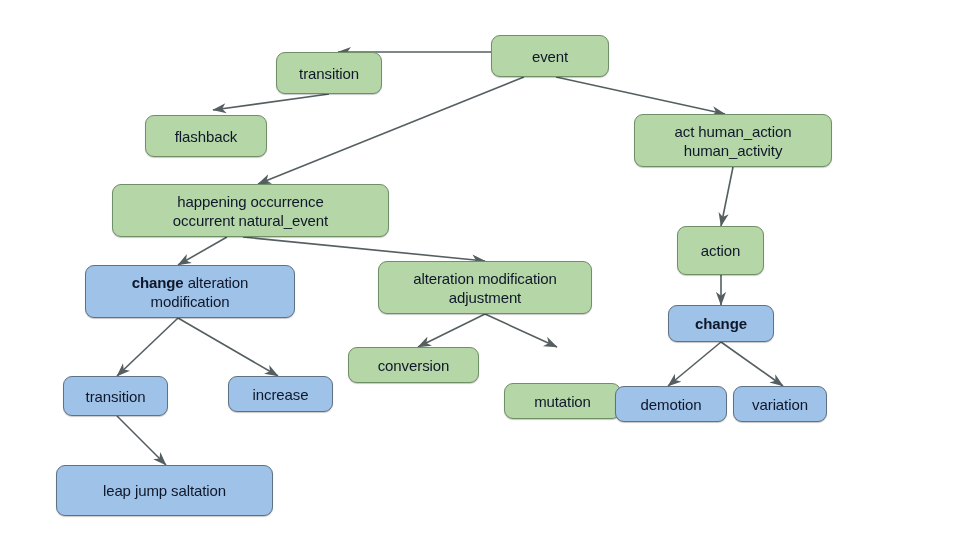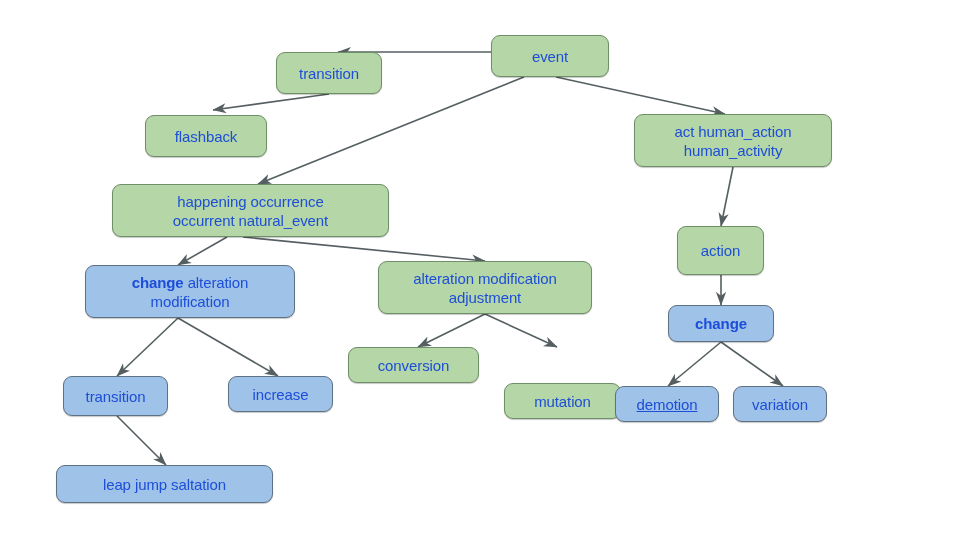--- a/index.html
+++ b/index.html
@@ -28,21 +28,21 @@
     position: absolute;
     box-sizing: border-box;
     display: flex;
     align-items: center;
     justify-content: center;
     text-align: center;
     border-radius: 9px;
     border: 1.4px solid #6a6a6a;
     font-size: 15px;
     line-height: 19px;
-    color: #1d4ed8;
+    color: #0f172a;
     letter-spacing: -0.1px;
     padding: 10px 8px;
     box-shadow: 0 1px 1px rgba(0,0,0,0.22);
     white-space: pre-line;
   }
   .node-green {
     background: #b5d6a7;
     border-color: #6f8f66;
   }
   .node-blue {
@@ -97,18 +97,18 @@
       <div class="node node-blue" style="left: 85px; top: 265px; width: 210px; height: 53px;"><span class="lbl"><b>change</b> alteration
 modification</span></div>
       <div class="node node-green" style="left: 378px; top: 261px; width: 214px; height: 53px;"><span class="lbl">alteration modification
 adjustment</span></div>
       <div class="node node-green" style="left: 677px; top: 226px; width: 87px; height: 49px;"><span class="lbl">action</span></div>
       <div class="node node-green" style="left: 348px; top: 347px; width: 131px; height: 36px;"><span class="lbl">conversion</span></div>
       <div class="node node-green" style="left: 504px; top: 347px; width: 117px; height: 36px; margin-top: 36px;"><span class="lbl">mutation</span></div>
       <div class="node node-blue" style="left: 668px; top: 305px; width: 106px; height: 37px;"><span class="lbl"><b>change</b></span></div>
       <div class="node node-blue" style="left: 63px; top: 376px; width: 105px; height: 40px;"><span class="lbl">transition</span></div>
       <div class="node node-blue" style="left: 228px; top: 376px; width: 105px; height: 36px;"><span class="lbl">increase</span></div>
-      <div class="node node-blue" style="left: 615px; top: 386px; width: 104px; height: 36px; text-decoration: underline;"><span class="lbl">demotion</span></div>
+      <div class="node node-blue" style="left: 615px; top: 386px; width: 112px; height: 36px;"><span class="lbl">demotion</span></div>
       <div class="node node-blue" style="left: 733px; top: 386px; width: 94px; height: 36px;"><span class="lbl">variation</span></div>
-      <div class="node node-blue" style="left: 56px; top: 465px; width: 217px; height: 38px;"><span class="lbl">leap jump saltation</span></div>
+      <div class="node node-blue" style="left: 56px; top: 465px; width: 217px; height: 51px;"><span class="lbl">leap jump saltation</span></div>
     </div>
 
 </div>
 
 </body></html>

